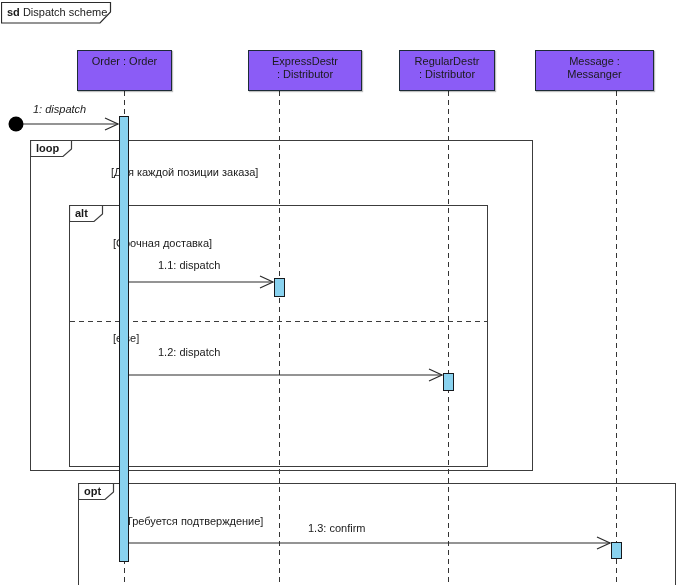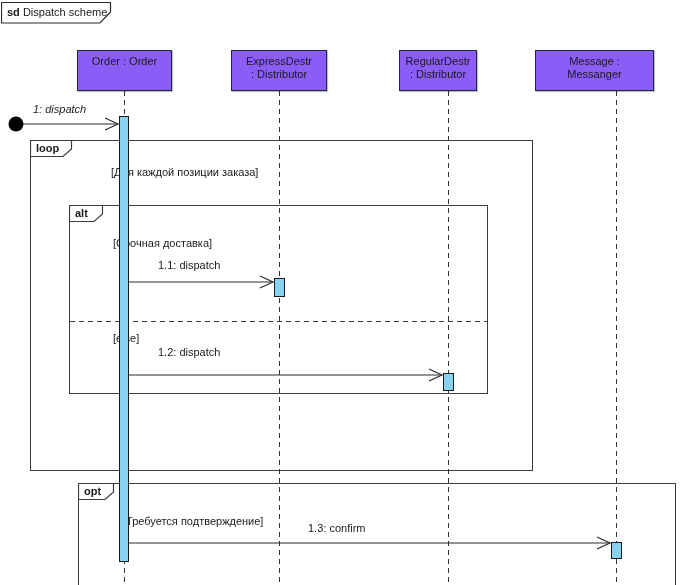--- a/index.html
+++ b/index.html
@@ -56,44 +56,44 @@
 
   <div class="lifeline" style="left:124px;"></div>
   <div class="lifeline" style="left:279px;"></div>
   <div class="lifeline" style="left:448px;"></div>
   <div class="lifeline" style="left:616px;"></div>
 
   <div class="ll-head" style="left:77px;width:95px;">
     <div>Order : Order</div>
     <div></div>
   </div>
-  <div class="ll-head" style="left:231px;width:96px;">
+  <div class="ll-head" style="left:248px;width:114px;">
     <div>ExpressDestr</div>
     <div>: Distributor</div>
   </div>
-  <div class="ll-head" style="left:399px;width:78px;">
+  <div class="ll-head" style="left:399px;width:96px;">
     <div>RegularDestr</div>
     <div>: Distributor</div>
   </div>
   <div class="ll-head" style="left:535px;width:119px;">
     <div>Message :</div>
     <div>Messanger</div>
   </div>
 
   <div class="fragment" style="left:30px;top:140px;width:503px;height:331px;">
     <div class="frag-tab">
       <svg width="44" height="18">
         <path d="M0.5,0.5 H41.5 V9 L33,16.5 H0.5 Z" fill="#ffffff" stroke="#3c3c3c" stroke-width="1.2"></path>
       </svg>
       <span class="op-label">loop</span>
     </div>
     <div class="guard" style="left:80px;top:25px;">[Для каждой позиции заказа]</div>
   </div>
 
-  <div class="fragment" style="left:69px;top:205px;width:419px;height:189px;">
+  <div class="fragment" style="left:69px;top:205px;width:419px;height:262px;">
     <div class="frag-tab">
       <svg width="36" height="18">
         <path d="M0.5,0.5 H33.5 V9 L25,16.5 H0.5 Z" fill="#ffffff" stroke="#3c3c3c" stroke-width="1.2"></path>
       </svg>
       <span class="op-label">alt</span>
     </div>
     <div class="guard" style="left:43px;top:31px;">[Срочная доставка]</div>
     <div class="alt-divider" style="top:115px;"></div>
     <div class="guard" style="left:43px;top:126px;">[else]</div>
   </div>

